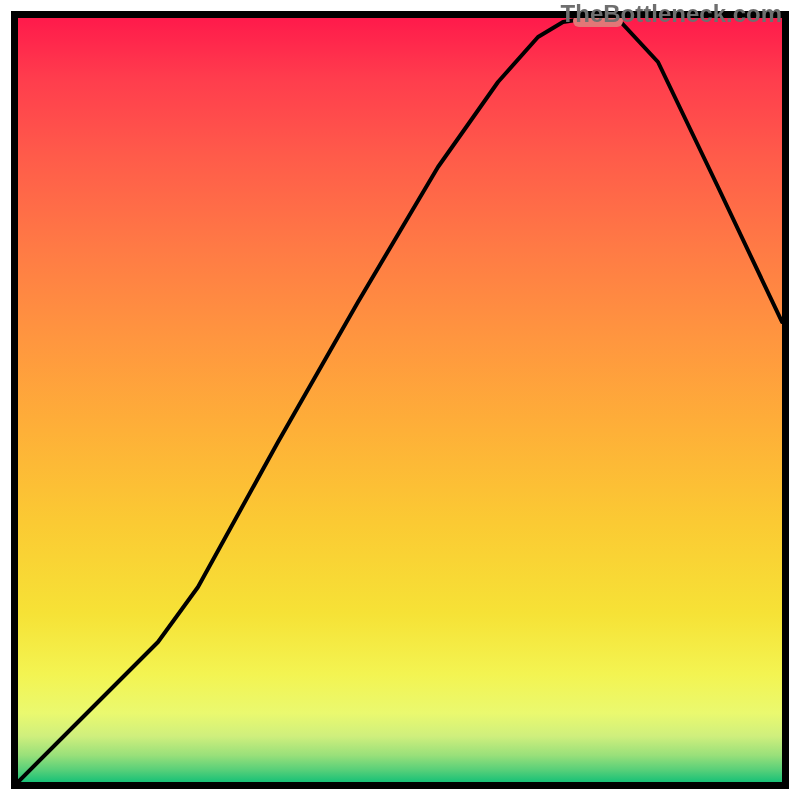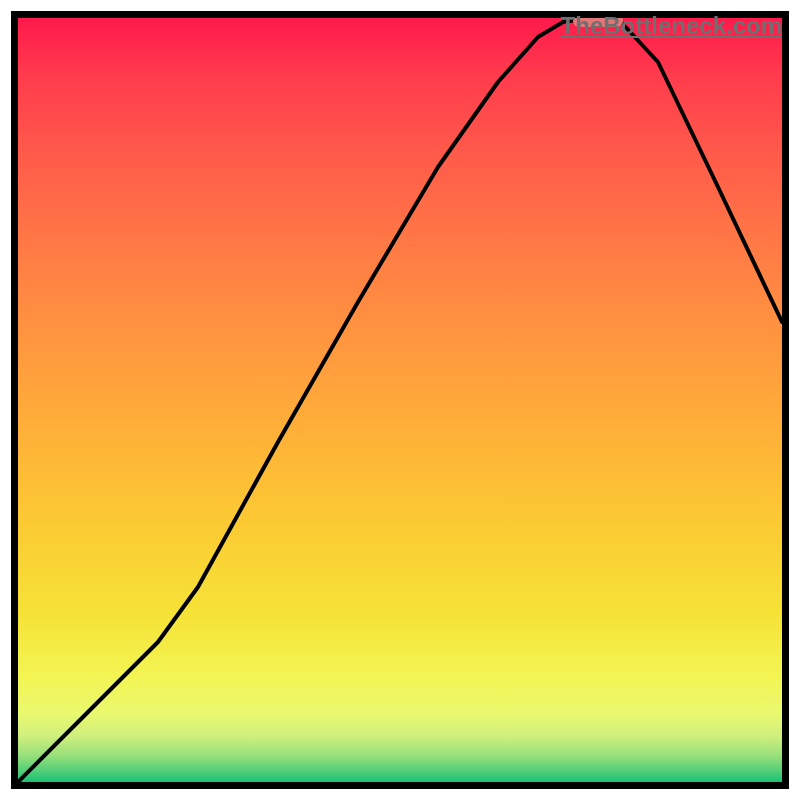--- a/index.html
+++ b/index.html
@@ -54,28 +54,27 @@
   .curve-svg {
     position: absolute;
     left: 0;
     top: 0;
     width: 100%;
     height: 100%;
     pointer-events: none;
   }
   .watermark {
     position: absolute;
-    top: 12px;
+    top: 0;
     right: 18px;
     font-size: 24px;
     font-weight: 600;
     color: #6f6f6f;
     letter-spacing: 0px;
     user-select: none;
-    text-decoration: underline;
   }
 </style>
 </head>
 <body>
 
 <div class="stage">
 
   <div class="frame">
     <div class="gradient"></div>
 

